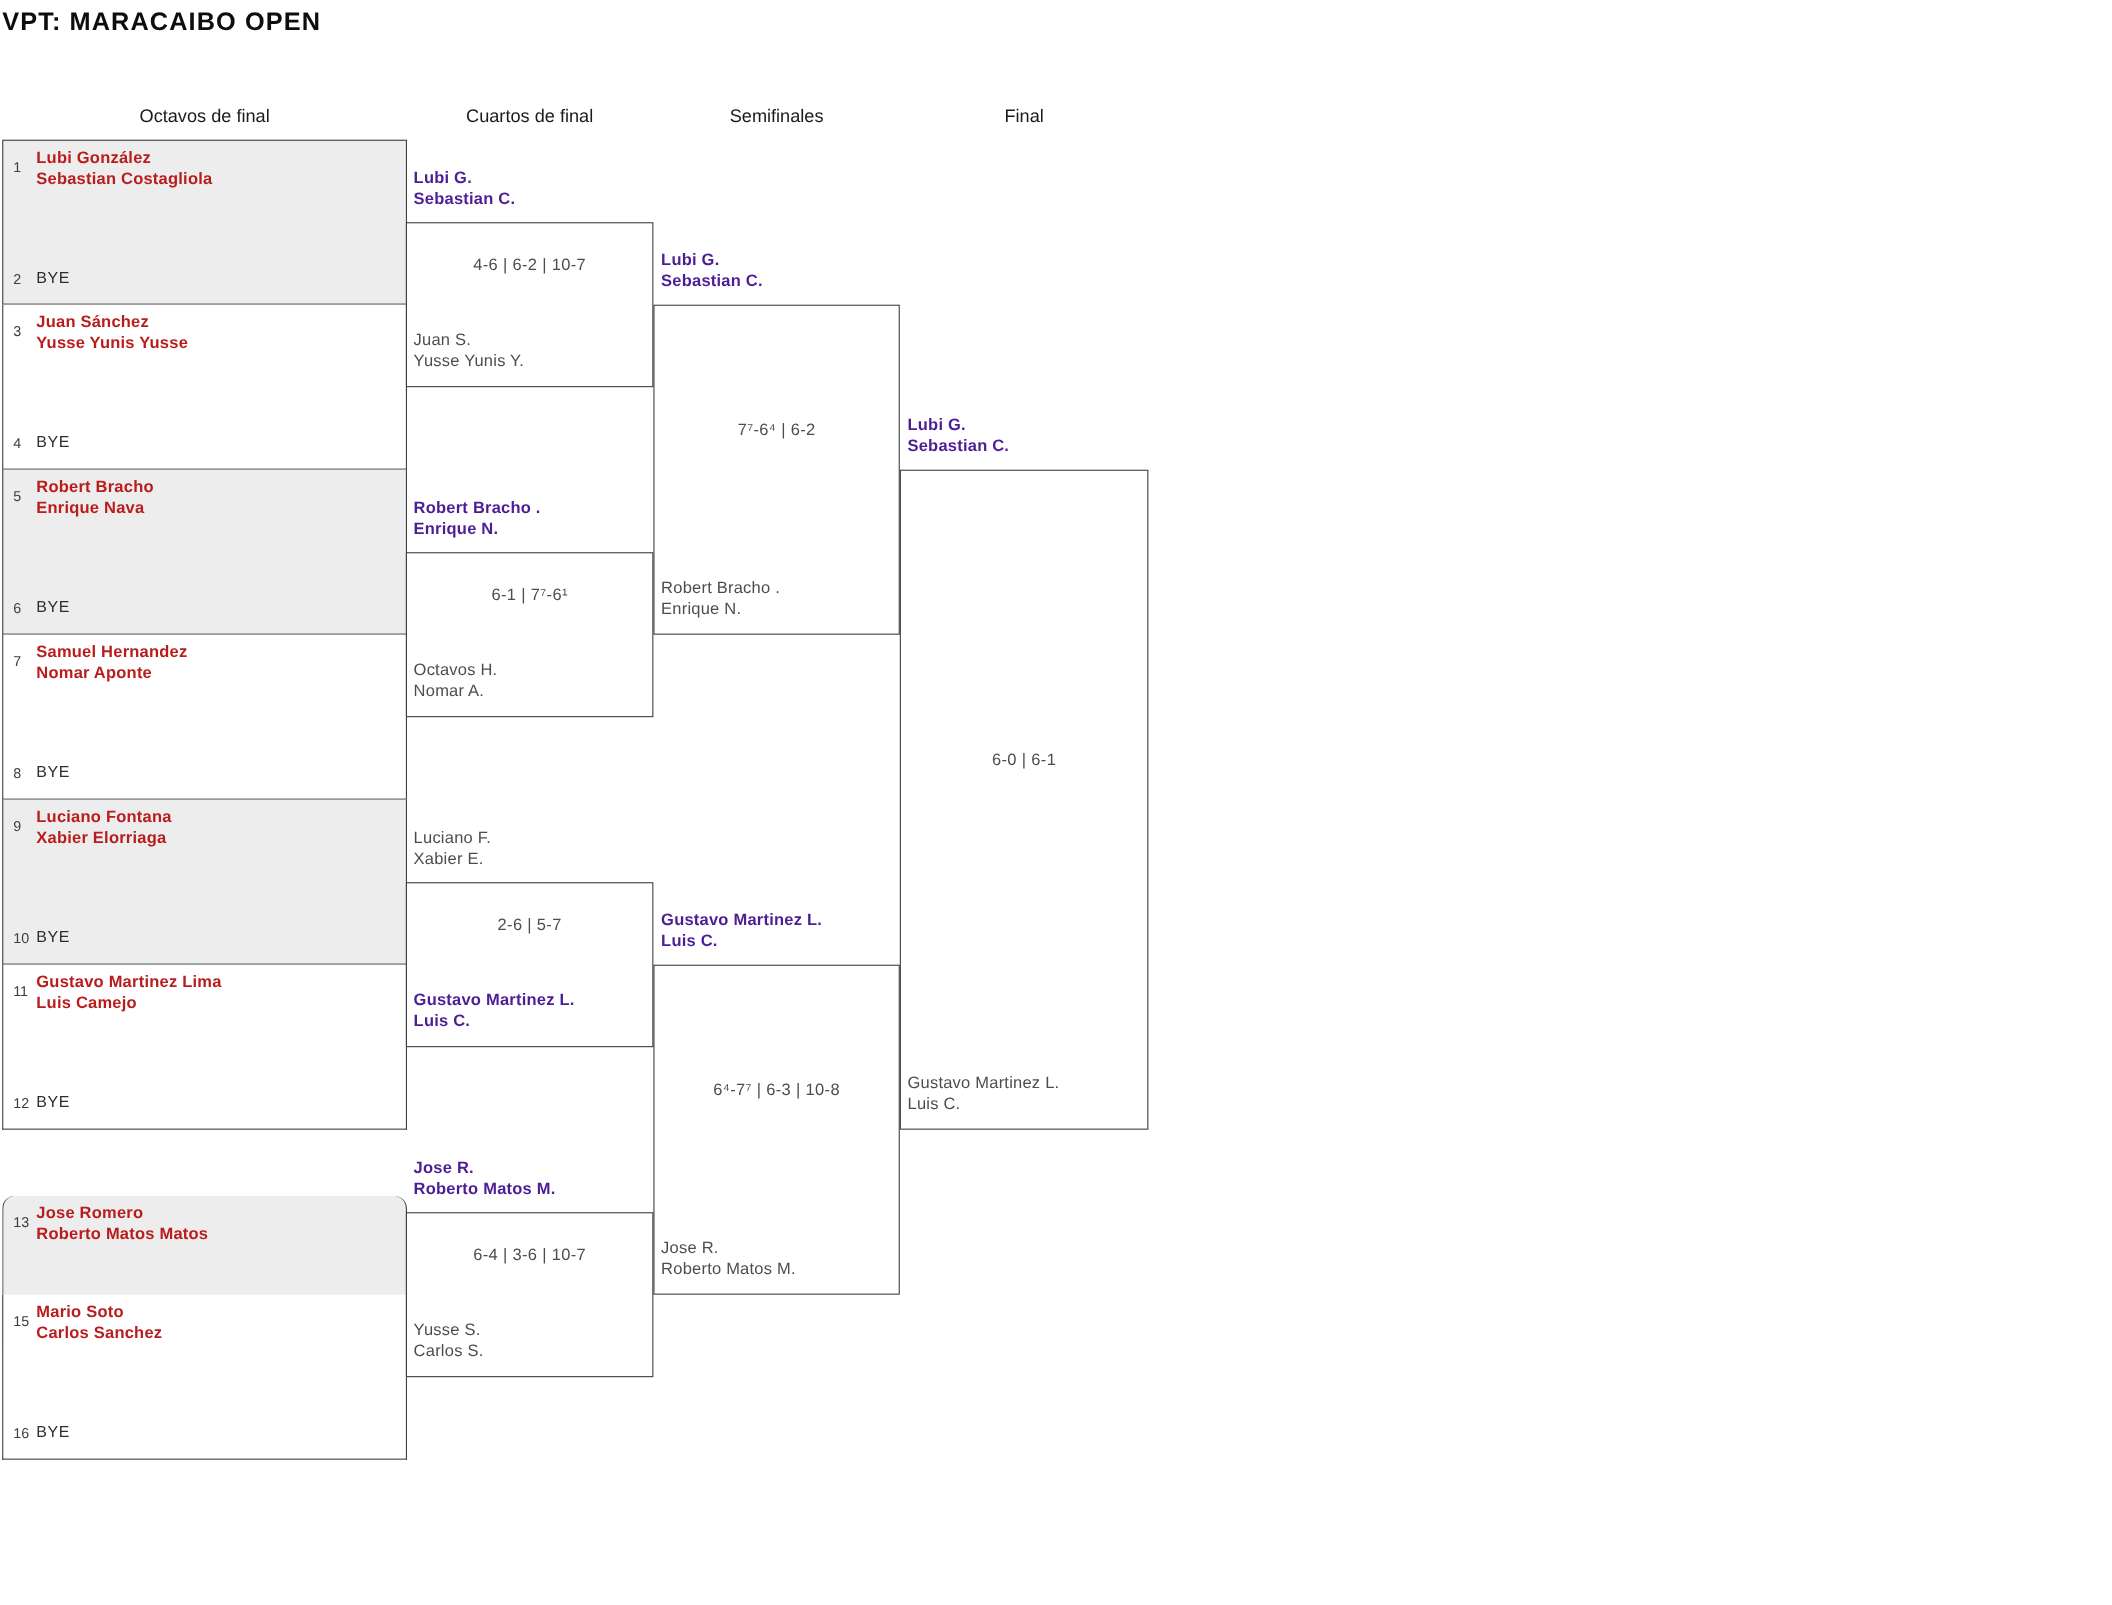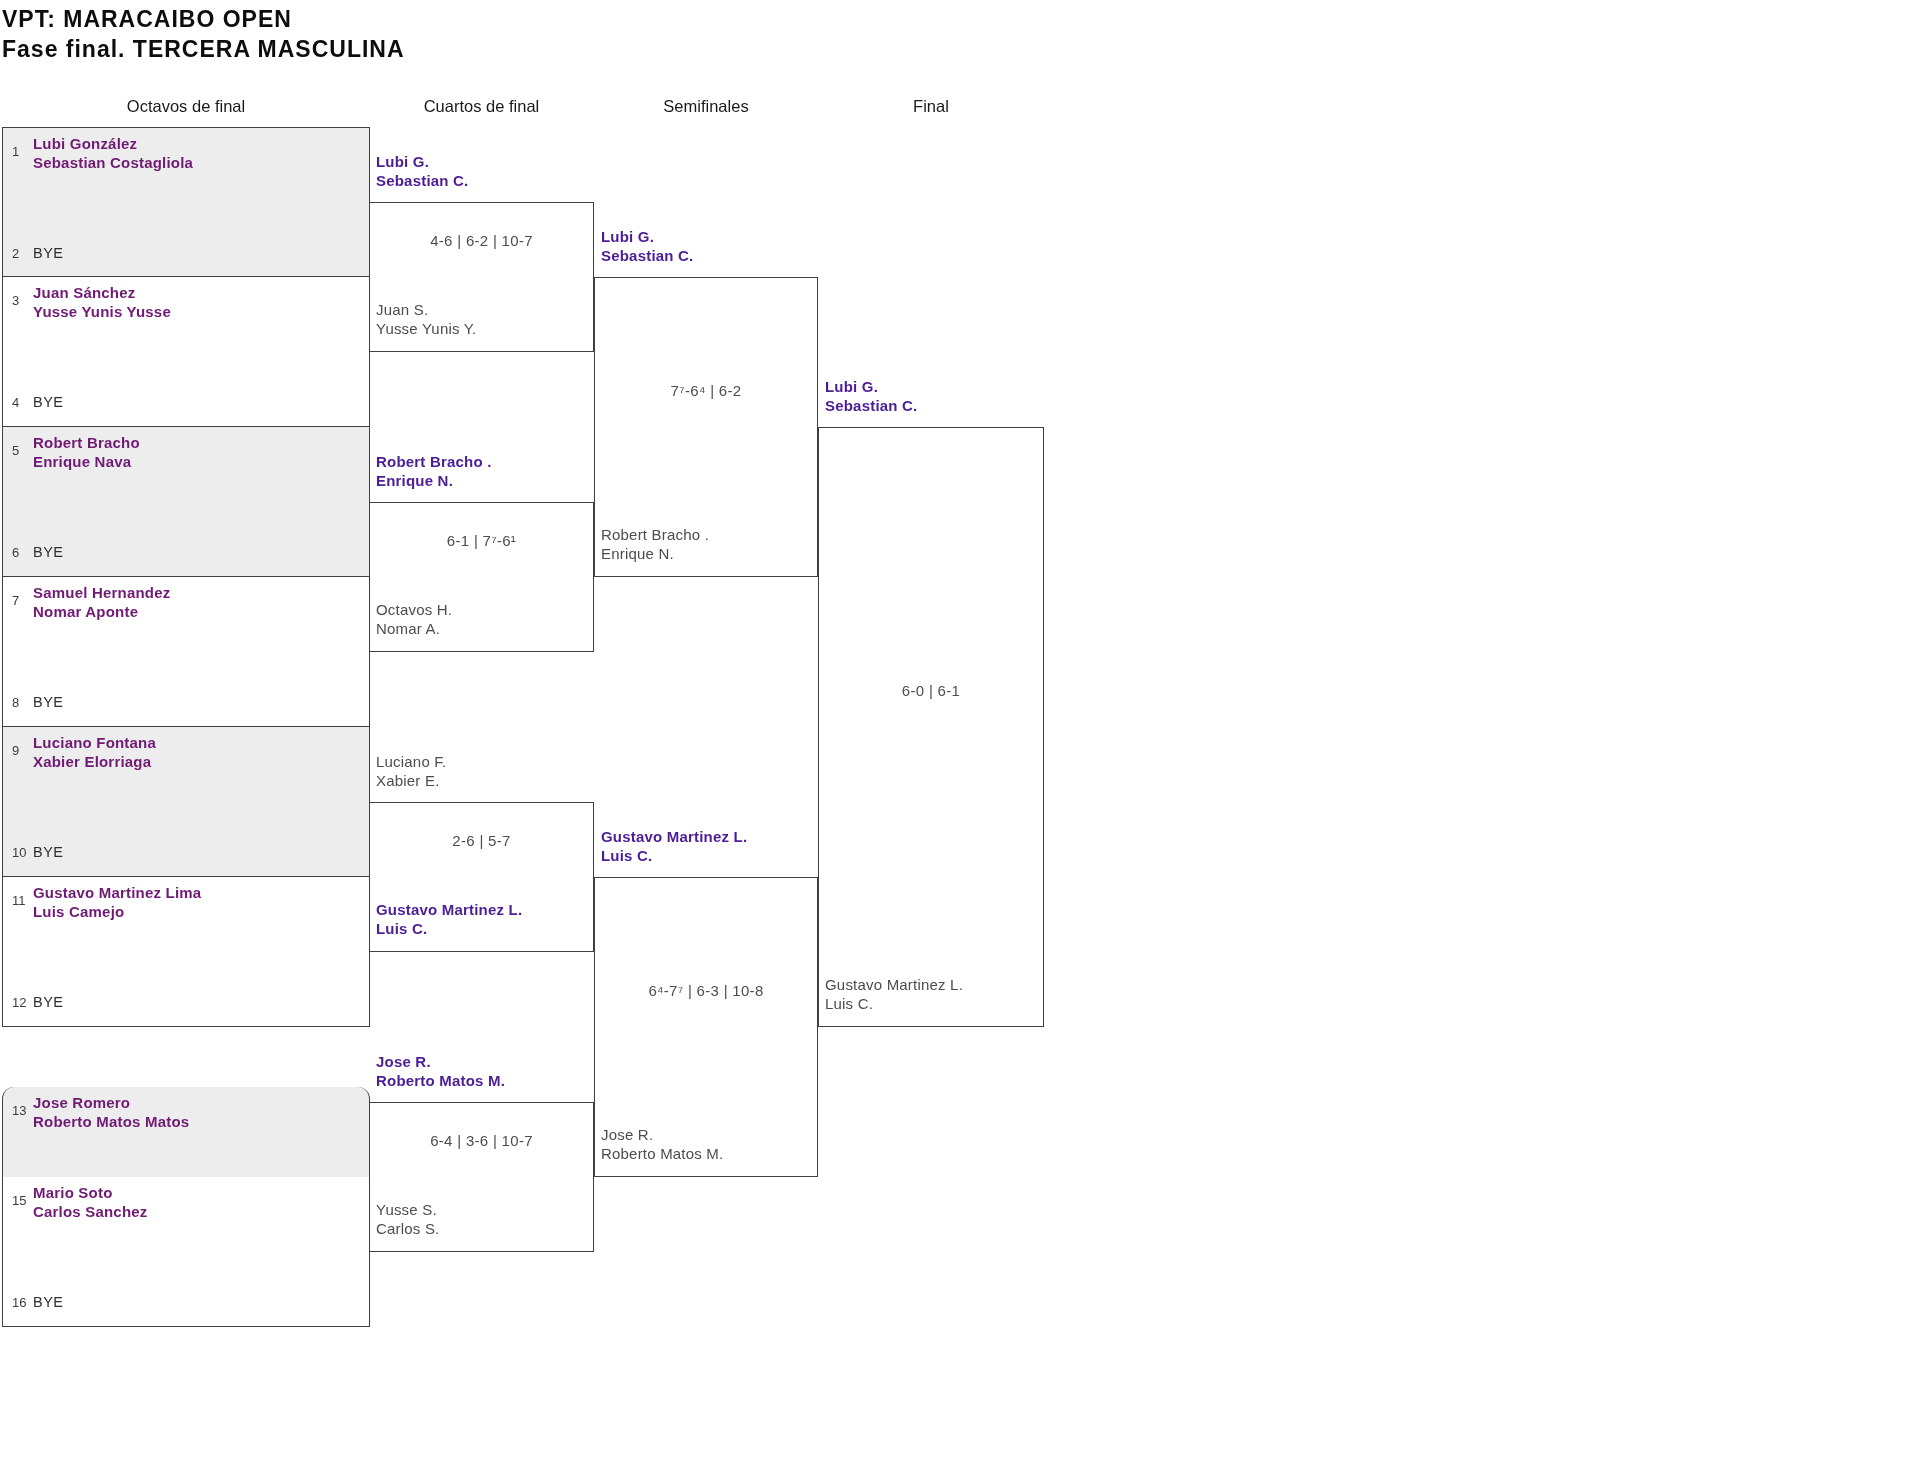--- a/index.html
+++ b/index.html
@@ -20,35 +20,34 @@
   
   .round-header{position:absolute;top:96px;text-align:center;font-size:16.5px;font-weight:500;color:#1a1a1a;line-height:20px;}
   
   .pair{position:absolute;left:2px;width:368px;height:150px;box-sizing:border-box;
         border:1.5px solid #3f3f3f;border-top:none;background:#ffffff;}
   .pair.first{border-top:1.5px solid #3f3f3f;}
   .pair.shaded{background:#ededed;}
   .seed{position:absolute;left:9px;width:20px;font-size:13px;color:#3d3d3d;}
   .seed-top{top:4px;height:38px;display:flex;align-items:center;}
   .seed-bye{top:116px;height:18px;display:flex;align-items:center;}
-  .team{position:absolute;left:30px;top:5.5px;font-size:15px;font-weight:700;color:#701a75;line-height:19px;letter-spacing:0.2px;white-space:nowrap;}
+  .team{position:absolute;left:30px;top:5.5px;font-size:15px;font-weight:700;color:#b91c1c;line-height:19px;letter-spacing:0.2px;white-space:nowrap;}
   .bye{position:absolute;left:30px;top:115px;font-size:14.5px;color:#2e2e2e;line-height:20px;letter-spacing:0.5px;}
   
   .matchbox{position:absolute;box-sizing:border-box;border:1.5px solid #3f3f3f;background:transparent;}
   .mname{position:absolute;font-size:15px;line-height:19px;color:#4d4d4d;letter-spacing:0.2px;white-space:nowrap;}
   .mname.winner{font-weight:700;color:#4c1d95;}
   .score{position:absolute;text-align:center;font-size:15px;color:#4d4d4d;line-height:20px;letter-spacing:0.3px;}
 </style>
 </head>
 <body>
 
 <div class="page">
 
   <div class="title">VPT: MARACAIBO OPEN</div>
-  <div class="subtitle">Fase final. TERCERA MASCULINA</div>
 
 
   <div class="round-header" style="left:2px;width:368px;">Octavos de final</div>
   <div class="round-header" style="left:369px;width:225px;">Cuartos de final</div>
   <div class="round-header" style="left:594px;width:224px;">Semifinales</div>
   <div class="round-header" style="left:818px;width:226px;">Final</div>
 
   <div class="pair first shaded" style="top:127px;">
     <div class="seed seed-top">1</div>
     <div class="team">

